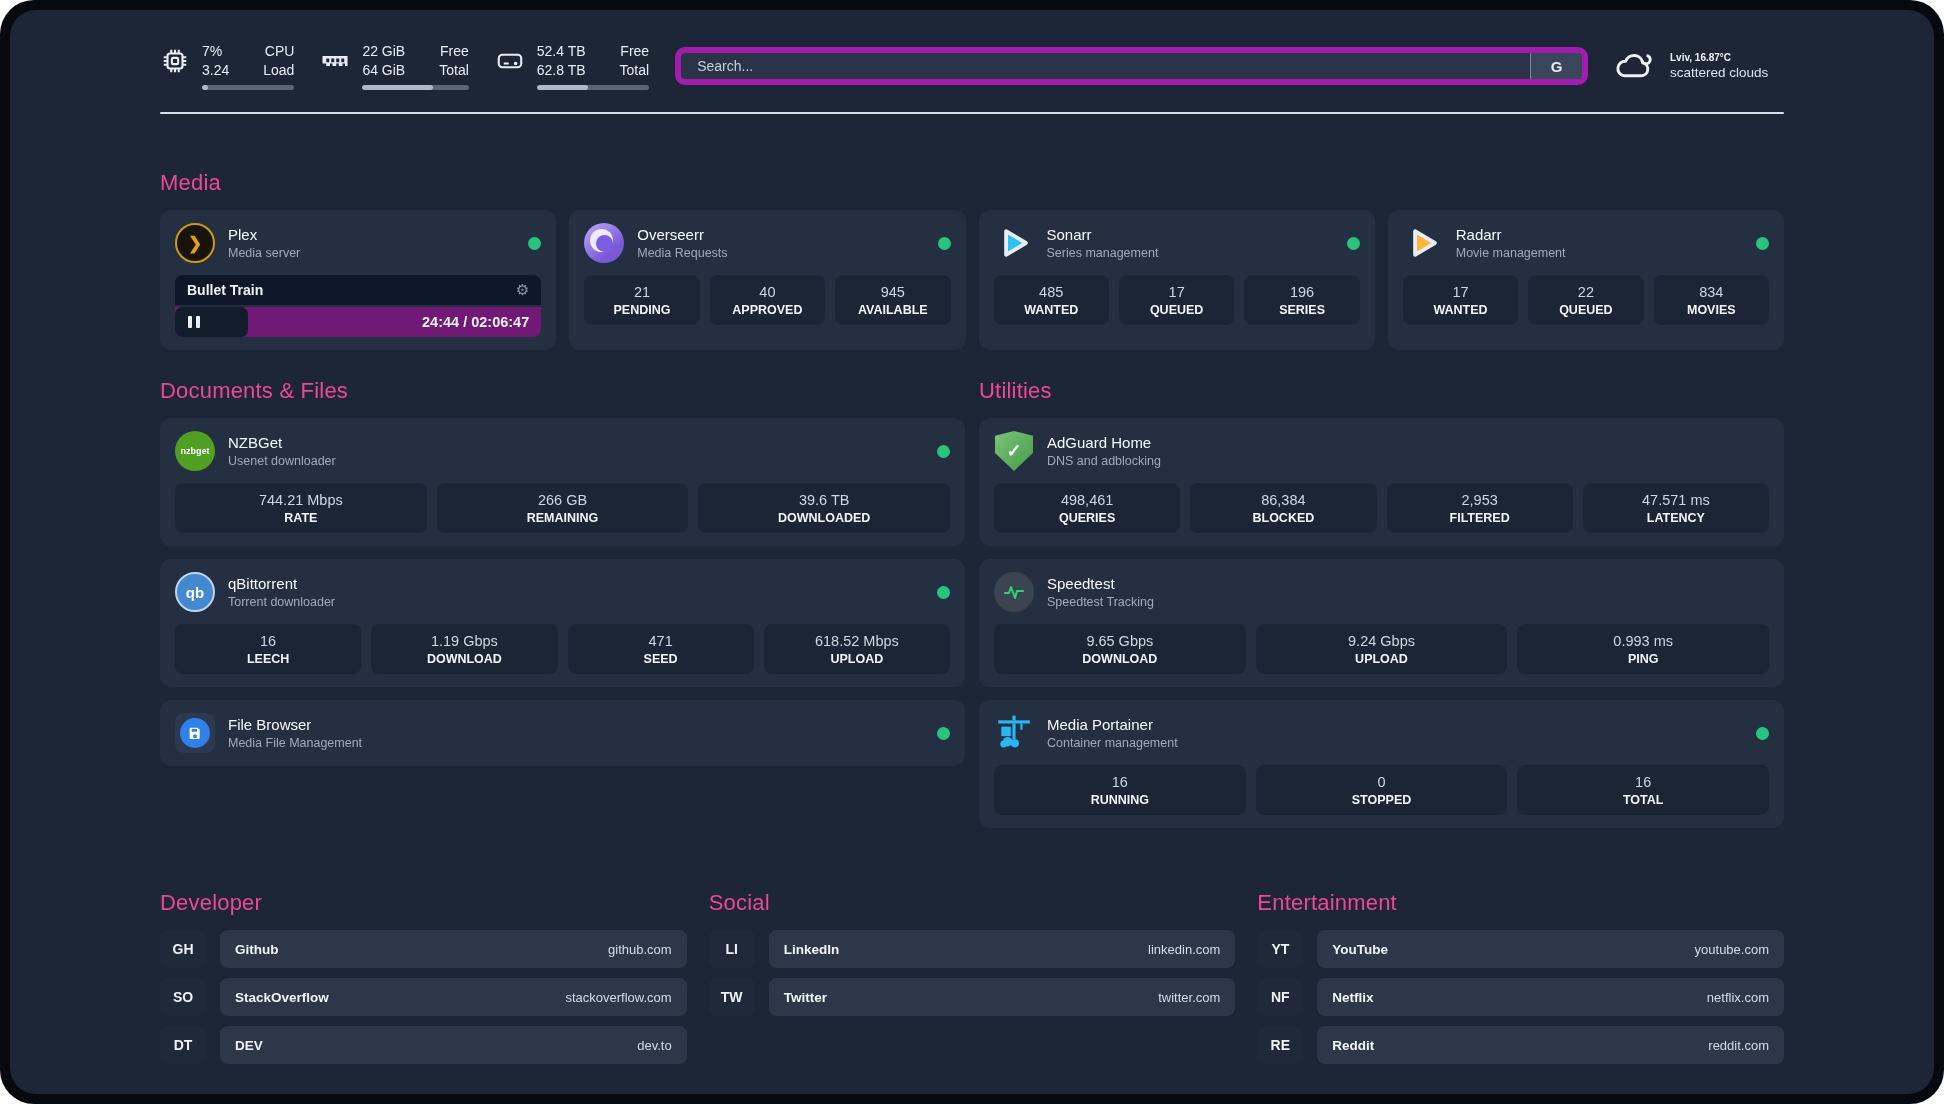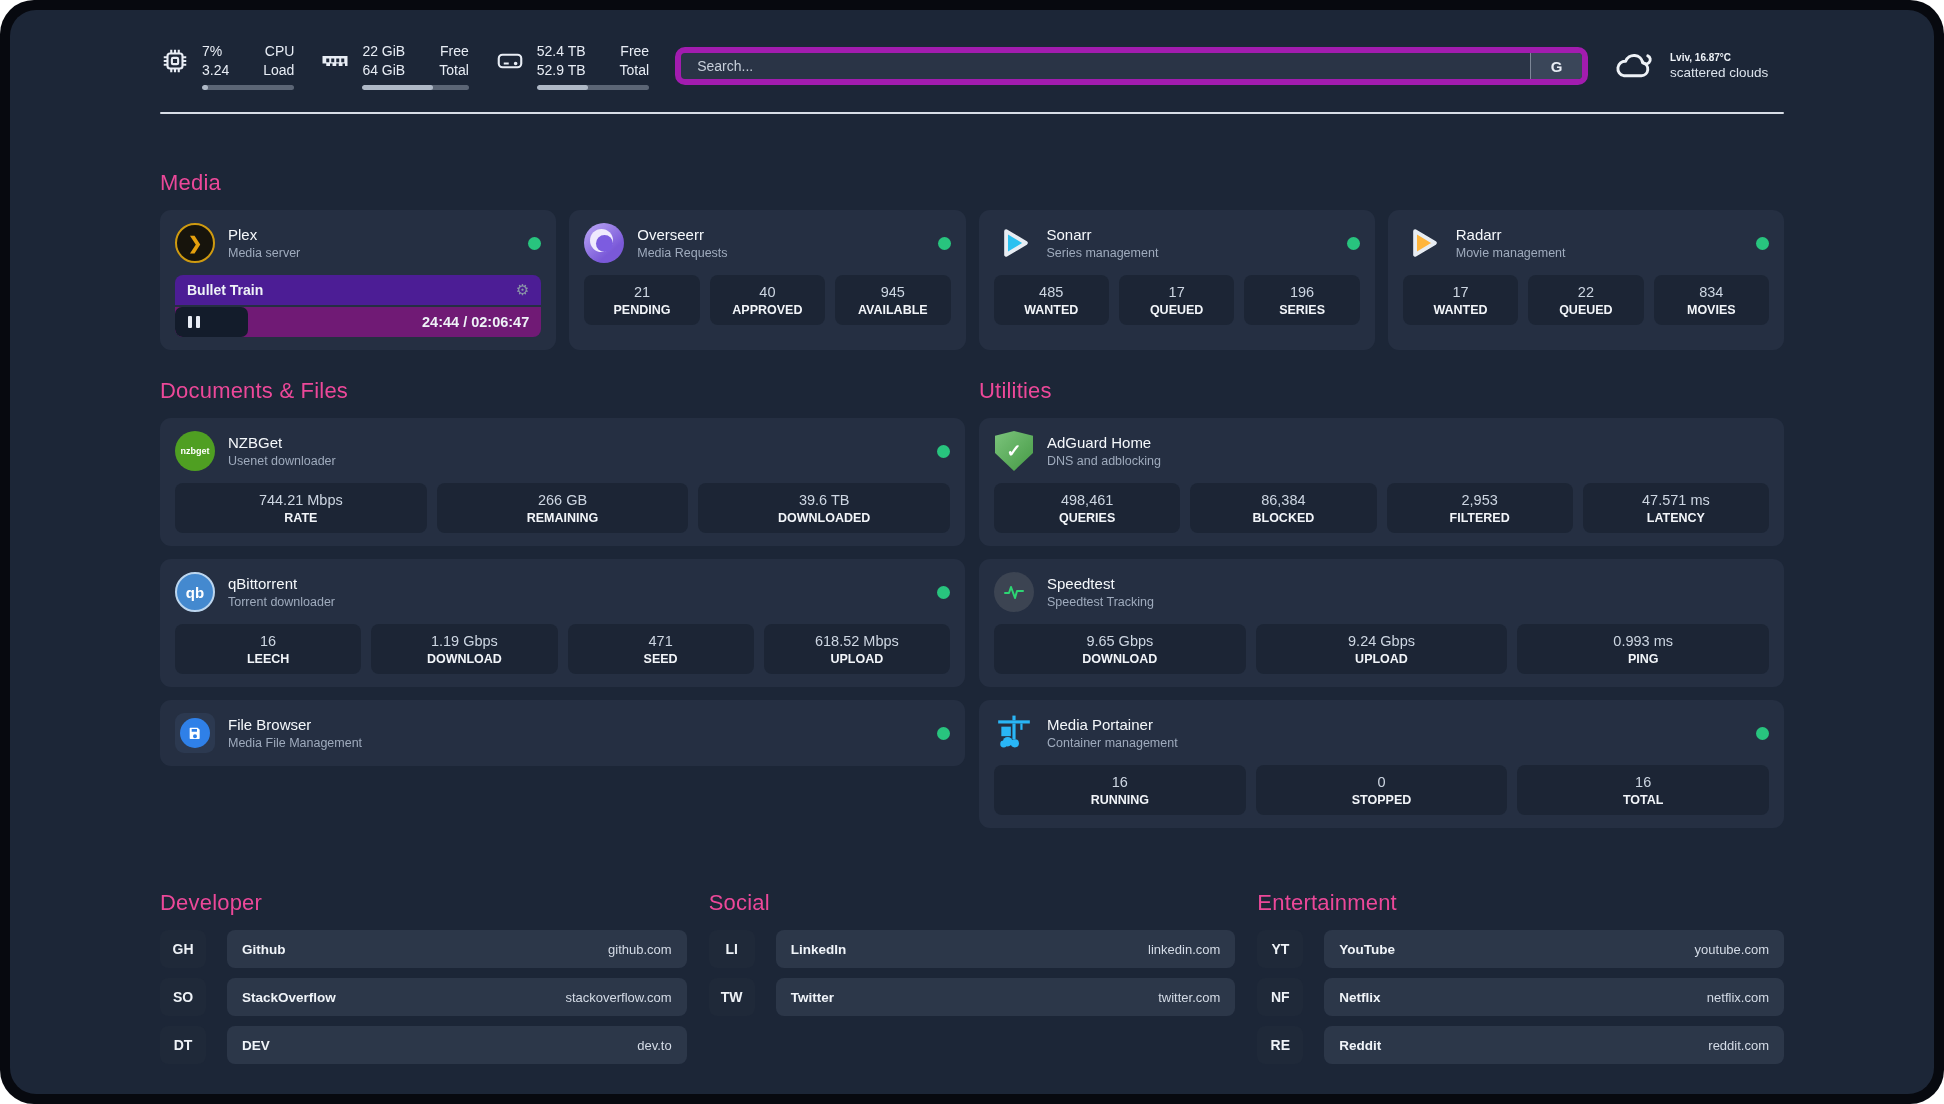--- a/index.html
+++ b/index.html
@@ -55,36 +55,36 @@
   .ic-circle-green { border-radius:50%; background:#4f9f22; color:#fff; font-size:9px; font-weight:bold; }
   .ic-circle-blue { border-radius:50%; background:#4489cf; border:2px solid #bcd6ef; color:#fff; font-size:15px; font-weight:bold; }
   .ic-tile { border-radius:9px; background:#2c3950; }
   .ic-tile .inner-circ { width:30px; height:30px; border-radius:50%; background:#2f80e8; display:flex; align-items:center; justify-content:center; }
   .ic-shield { width:38px; height:40px; background:linear-gradient(135deg,#7cc47c,#459a45); clip-path:polygon(50% 0,100% 12%,100% 55%,50% 100%,0 55%,0 12%); color:#fff; font-size:18px; font-weight:bold; display:flex; align-items:center; justify-content:center; }
   .ic-speed { border-radius:50%; background:#3c4452; }
   .gdot-none { width:13px; }
 
   
   .np { margin-top:12px; }
-  .np-row1 { background:#4c1d95; border-radius:8px 8px 0 0; padding:6px 12px; display:flex; align-items:center; justify-content:space-between; }
+  .np-row1 { background:#0f172a; border-radius:8px 8px 0 0; padding:6px 12px; display:flex; align-items:center; justify-content:space-between; }
   .np-title { font-size:14px; font-weight:bold; color:#eef2f7; }
   .gear { color:#8b97a8; font-size:15px; cursor:pointer; }
   .np-row2 { background:#701a75; border-radius:0 0 8px 8px; margin-top:2px; height:30px; display:flex; align-items:center; position:relative; overflow:hidden; }
   .np-pill { position:absolute; left:0; top:0; height:100%; background:#131c2b; border-radius:7px; display:flex; align-items:center; padding-left:13px; gap:4px; }
   .pb { width:4px; height:12px; background:#e8edf5; border-radius:1px; display:inline-block; }
   .np-time { margin-left:auto; padding-right:12px; font-size:14.5px; font-weight:bold; color:#eef2f7; position:relative; }
 
   
   .mid { display:grid; grid-template-columns:1fr 1fr; gap:0 14px; margin-top:28px; }
   .mid .stackcol { display:flex; flex-direction:column; gap:13px; }
 
   
   .bot { display:grid; grid-template-columns:1fr 1fr 1fr; gap:0 22px; margin-top:62px; }
   .bm-rows { display:flex; flex-direction:column; gap:10px; }
-  .bm-row { display:flex; gap:21px; height:38px; cursor:pointer; }
+  .bm-row { display:flex; gap:14px; height:38px; cursor:pointer; }
   .bm-abbr { width:46px; background:#1f2939; border-radius:8px; color:#eef2f7; font-size:14px; font-weight:bold; display:flex; align-items:center; justify-content:center; flex:none; }
   .bm-pill { flex:1; background:#2c3749; border-radius:8px; display:flex; align-items:center; justify-content:space-between; padding:0 15px; }
   .bm-name { font-size:13.5px; font-weight:bold; color:#f0f4f9; }
   .bm-url { font-size:13px; color:#d4dbe6; }
 
   svg { display:block; }
 </style>
 </head>
 <body>
 
@@ -145,21 +145,21 @@
     <div class="sys">
       <svg width="30" height="30" viewBox="0 0 24 24" fill="none" stroke="#e8edf5" stroke-width="1.7">
         <rect x="3" y="7" width="18" height="10" rx="3"></rect>
               <path d="M7 14h4"></path>
               <circle cx="16.5" cy="14" r="0.6" fill="#e8edf5"></circle>
       </svg>
       <div class="sys-body">
         <div class="sys-rows">
           <div class="colv">
             <span>52.4 TB</span>
-            <span>52.9 TB</span>
+            <span>62.8 TB</span>
           </div>
           <div class="coll">
             <span>Free</span>
             <span>Total</span>
           </div>
         </div>
         <div class="bar">
                 <div class="fill" style="width: 46%;"></div>
               </div>
       </div>

